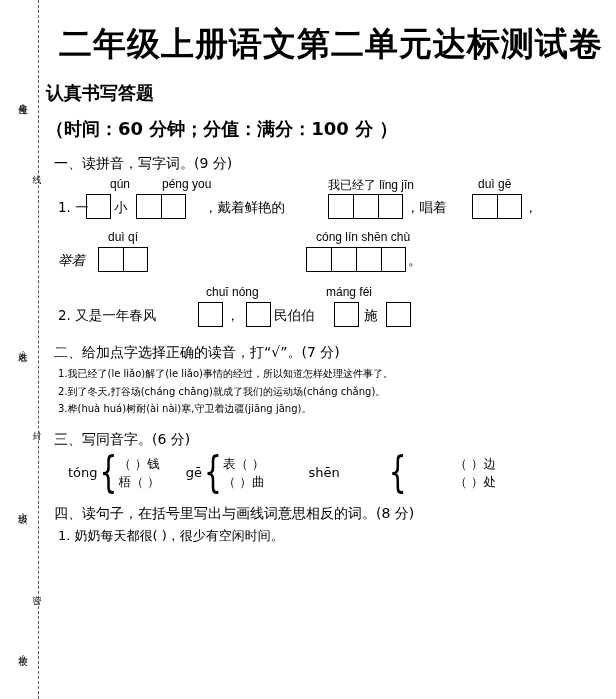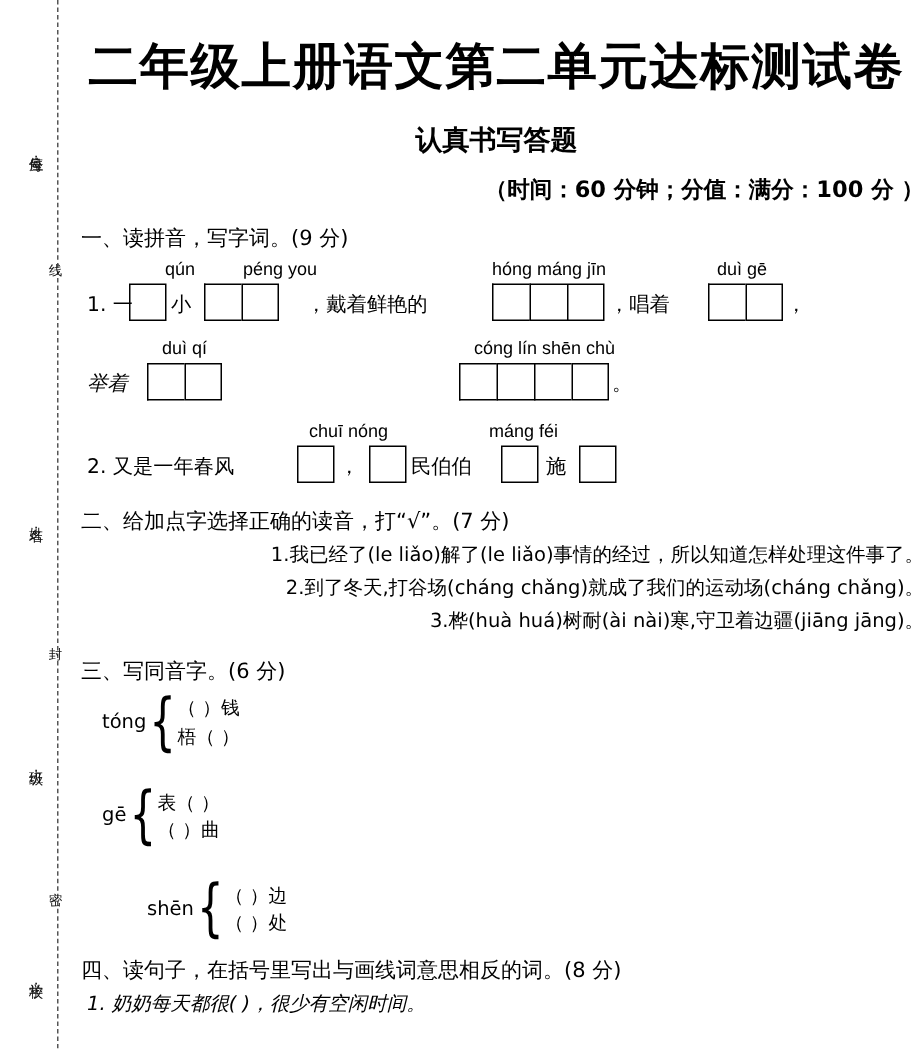--- a/index.html
+++ b/index.html
@@ -45,45 +45,43 @@
   }
   .title{
     text-align:center;
     font-size:33px;
     font-weight:bold;
     letter-spacing:1px;
     margin-top:22px;
     font-family:"DejaVu Serif",serif;
   }
   .subtitle{
-    text-align:center;
     font-size:18px;
     font-weight:bold;
     margin-top:14px;
     font-family:"DejaVu Sans","Liberation Sans",sans-serif;
   }
   .meta{
-    text-align:right;
-    font-size:15px;
+    text-align:left;
+    font-size:18px;
     font-weight:bold;
     margin-top:12px;
     font-family:"DejaVu Sans","Liberation Sans",sans-serif;
   }
   .sec{
     font-size:14px;
     font-weight:normal;
     margin:14px 0 4px 8px;
     font-family:"DejaVu Sans","Liberation Sans",sans-serif;
   }
   .para{
-    font-size:13px;
+    font-size:10px;
     margin:2px 0 2px 12px;
     line-height:1.55;
     font-family:"DejaVu Sans","Liberation Sans",sans-serif;
-    text-align:right;
   }
 
   
   .pyrow{position:relative;height:15px;margin-left:12px;}
   .py{
     position:absolute;
     font-size:12px;
     font-family:Liberation Sans, sans-serif;
     white-space:nowrap;
   }
@@ -114,40 +112,38 @@
   }
   .boxes .cell:last-child{border-right:1px solid #000;}
 
   
   .brace-wrap{
     margin-left:22px;margin-top:6px;
     display:flex;
     gap:26px;
     font-size:13px;
     font-family:"DejaVu Sans","Liberation Sans",sans-serif;
-    flex-direction:column;
   }
   .brace-item{display:flex;align-items:center;}
   .brace-label{margin-right:1px;}
   .brace-sym{
     font-size:28px;
     line-height:1;
     transform:scaleY(1.5);
     display:inline-block;
     margin:0 1px;
   }
   .brace-lines{display:flex;flex-direction:column;line-height:1.45;font-size:12.5px;}
 
   .lastline{
     font-size:13px;
     margin-left:12px;
     margin-top:3px;
     font-family:"DejaVu Sans","Liberation Sans",sans-serif;
     white-space:nowrap;
-    font-style:italic;
   }
 </style>
 </head>
 <body>
 
 <div class="page">
 
   <div class="leftstrip">
     <div class="vline"></div>
     <span class="vtext" id="v-seat">座位号：</span>
@@ -163,21 +159,21 @@
 
     <div class="title">二年级上册语文第二单元达标测试卷</div>
     <div class="subtitle">认真书写答题</div>
     <div class="meta">（时间：60 分钟；分值：满分：100 分 ）</div>
 
     <div class="sec">一、读拼音，写字词。(9 分)</div>
 
     <div class="pyrow">
       <span class="py" style="left:52px;">qún</span>
       <span class="py" style="left:104px;">péng you</span>
-      <span class="py" style="left:270px;">hóng máng jīn</span>
+      <span class="py" style="left:270px;">我已经了 lǐng jīn</span>
       <span class="py" style="left:420px;">duì gē</span>
     </div>
 
     <div class="linerow">
       <span class="txt" style="left:0px;">1. 一</span>
       <span class="boxes" style="left:28px;">
           <i class="cell"></i>
         </span>
       <span class="txt" style="left:56px;">小</span>
       <span class="boxes" style="left:78px;">
@@ -258,21 +254,21 @@
         </span>
       </div>
       <div class="brace-item">
         <span class="brace-label">gē</span>
         <span class="brace-sym">{</span>
         <span class="brace-lines">
           <span>表（    ）</span>
           <span>（    ）曲</span>
         </span>
       </div>
-      <div class="brace-item" style="margin-left:30px;">
+      <div class="brace-item" style="margin-left:18px;gap:47px;">
         <span class="brace-label">shēn</span>
         <span class="brace-sym">{</span>
         <span class="brace-lines">
           <span>（    ）边</span>
           <span>（    ）处</span>
         </span>
       </div>
     </div>
 
     <div class="sec">四、读句子，在括号里写出与画线词意思相反的词。(8 分)</div>

